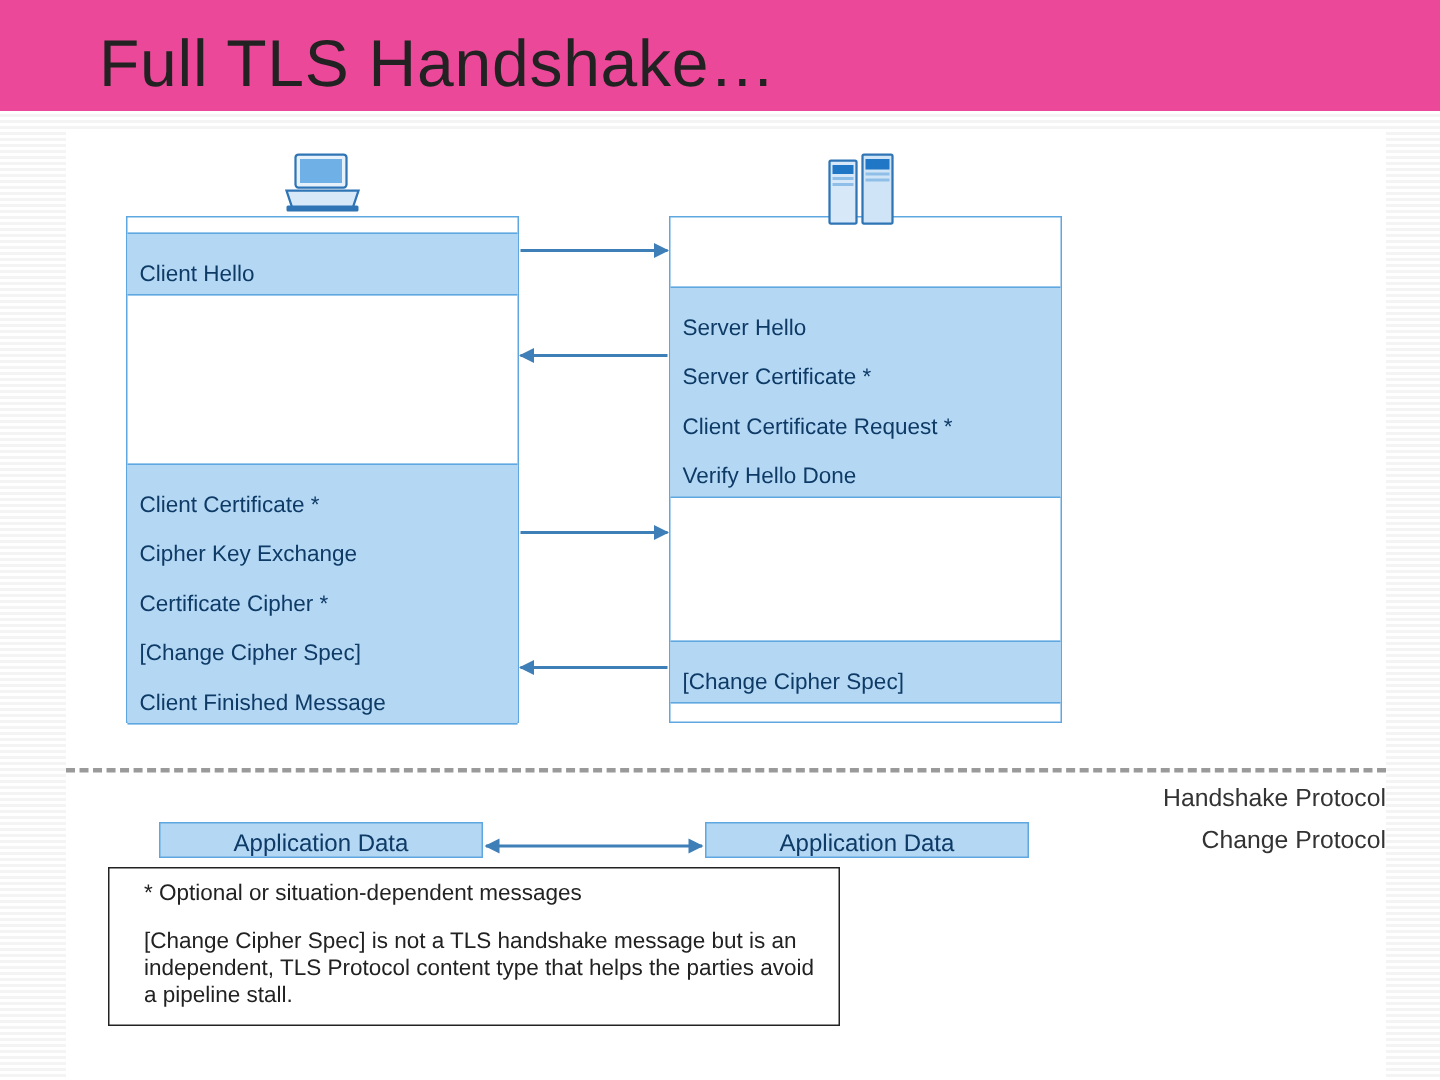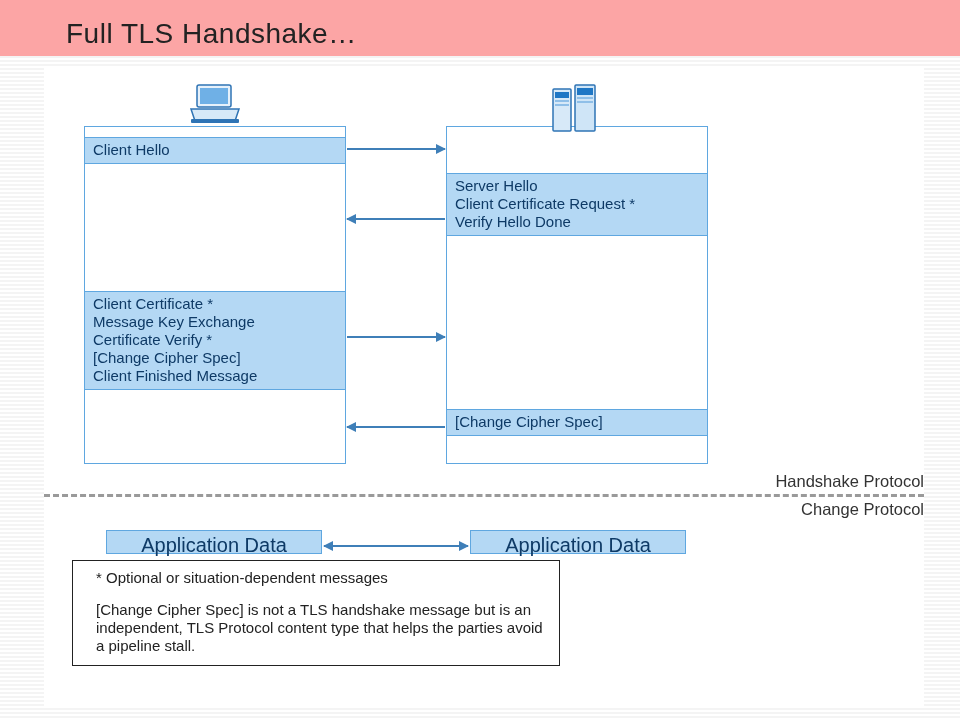--- a/index.html
+++ b/index.html
@@ -20,24 +20,24 @@
       #f4f4f4 0px, #f4f4f4 2px,
       #ffffff 2px, #ffffff 4px
     );
     z-index: 0;
   }
   .page {
     position: relative;
     z-index: 1;
   }
   .title {
-    font-size: 28px;
+    font-size: 44px;
     color: #222;
     padding: 18px 0 6px 66px;
-    background: #fca5a5;
+    background: #ec4899;
     font-weight: 400;
     letter-spacing: .5px;
   }
   .diagram-area {
     position: relative;
     margin: 12px 0 0 44px;
     width: 880px;
     height: 640px;
     background: #fff;
   }
@@ -60,21 +60,21 @@
     position: absolute;
     left: 0; right: 0;
     background: #b4d8f4;
     border-top: 1px solid #5fa7e0;
     border-bottom: 1px solid #5fa7e0;
     padding: 3px 8px 4px 8px;
     color: #0e3a66;
     font-size: 15px;
     line-height: 18px;
   }
-  .step .line { white-space: nowrap; }
+  .step .line { white-space: nowrap; margin-top: 15px; }
 
   
   .arrow {
     position: absolute;
     height: 2px;
     background: #3f7fb8;
   }
   .arrow .cap {
     position: absolute;
     width: 0; height: 0;
@@ -86,30 +86,30 @@
   .arrow.left  .cap { left: -1px;  border-right: 10px solid #3f7fb8; }
   .arrow.both .cap.r { right: -1px; border-left: 10px solid #3f7fb8; }
   .arrow.both .cap.l { left: -1px;  border-right: 10px solid #3f7fb8; }
 
   .protocol-divider {
     position: absolute;
     left: 0; right: 0;
     top: 426px;
     border-top: 3px dashed #9a9a9a;
   }
-  .plabel { position: absolute; right: 0; font-size: 16.5px; color: #333; }
+  .plabel { position: absolute; right: 0; font-size: 16.5px; color: #333; margin-top: 33px; }
   .plabel.hs { top: 404px; }
   .plabel.rp { top: 432px; }
 
   .appbox {
     position: absolute;
     border: 1px solid #5fa7e0;
     background: #b4d8f4;
     color: #0e3a66;
-    font-size: 20px;
+    font-size: 16px;
     text-align: center;
     line-height: 28px;
     height: 24px;
   }
   .appbox.client { left: 62px;  top: 462px; width: 216px; }
   .appbox.server { left: 426px; top: 462px; width: 216px; }
 
   .footnote {
     position: absolute;
     left: 28px; top: 492px;
@@ -144,42 +144,43 @@
           <rect x="13" y="5" width="28" height="16" fill="#6fb0e6"></rect>
           <path d="M4 26 L52 26 L48 38 L8 38 Z" fill="#d7e9f8" stroke="#2f74b5" stroke-width="1.5"></path>
           <rect x="4" y="36" width="48" height="4" rx="1" fill="#2f74b5"></rect>
         </svg>
       </div>
       <div class="step" style="top:10px">
         <div class="line">Client Hello</div>
       </div>
       <div class="step" style="top:164px">
         <div class="line">Client Certificate *</div>
-        <div class="line">Message Key Exchange</div>
-        <div class="line">Certificate Verify *</div>
+        <div class="line">Cipher Key Exchange</div>
+        <div class="line">Certificate Cipher *</div>
         <div class="line">[Change Cipher Spec]</div>
         <div class="line">Client Finished Message</div>
       </div>
     </div>
 
     <div class="lane server">
       <div class="head">
         <svg class="server-ico" viewBox="0 0 56 52">
           <rect x="4" y="6" width="18" height="42" rx="1" fill="#d7e9f8" stroke="#2f74b5" stroke-width="1.5"></rect>
           <rect x="6" y="9" width="14" height="6" fill="#1f77c5"></rect>
           <rect x="6" y="17" width="14" height="2" fill="#8fbfe8"></rect>
           <rect x="6" y="21" width="14" height="2" fill="#8fbfe8"></rect>
           <rect x="26" y="2" width="20" height="46" rx="1" fill="#cfe5f7" stroke="#2f74b5" stroke-width="1.5"></rect>
           <rect x="28" y="5" width="16" height="7" fill="#1f77c5"></rect>
           <rect x="28" y="14" width="16" height="2" fill="#8fbfe8"></rect>
           <rect x="28" y="18" width="16" height="2" fill="#8fbfe8"></rect>
         </svg>
       </div>
       <div class="step" style="top:46px">
         <div class="line">Server Hello</div>
+        <div class="line">Server Certificate *</div>
         <div class="line">Client Certificate Request *</div>
         <div class="line">Verify Hello Done</div>
       </div>
       <div class="step" style="top:282px">
         <div class="line">[Change Cipher Spec]</div>
       </div>
     </div>
 
     <div class="arrow right" style="left:303px; width:98px; top:80px">
         <div class="cap"></div>

